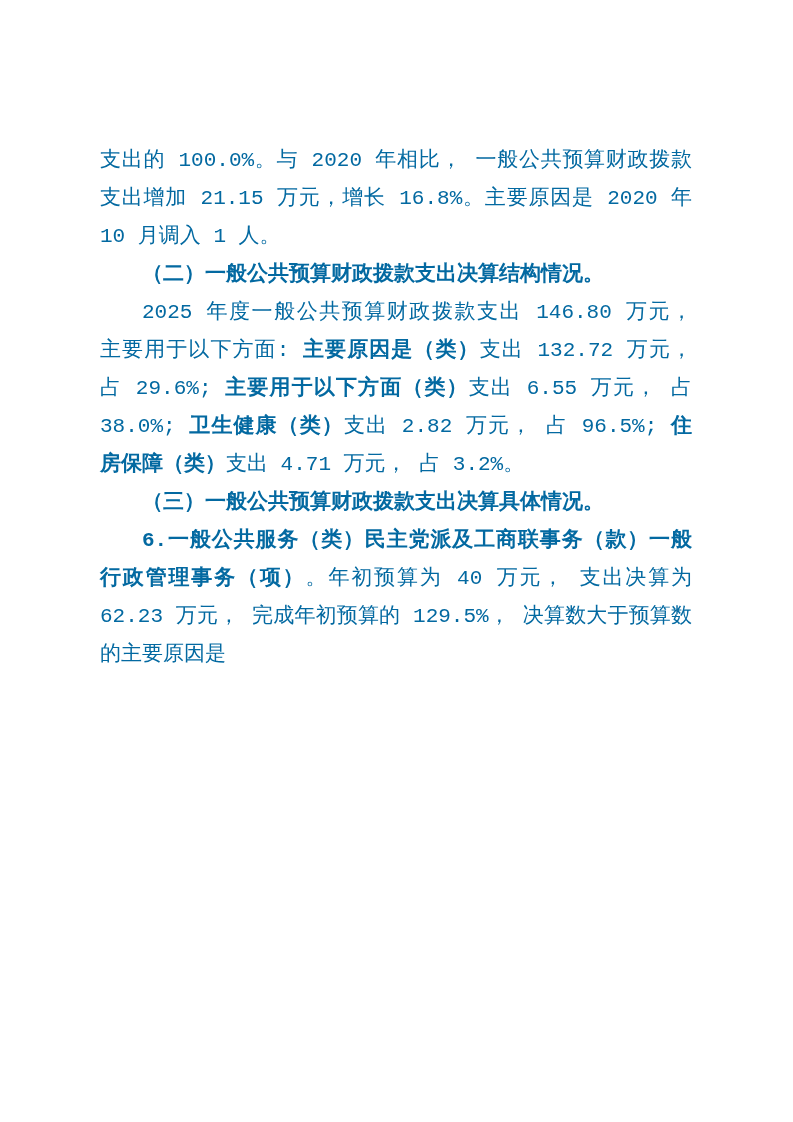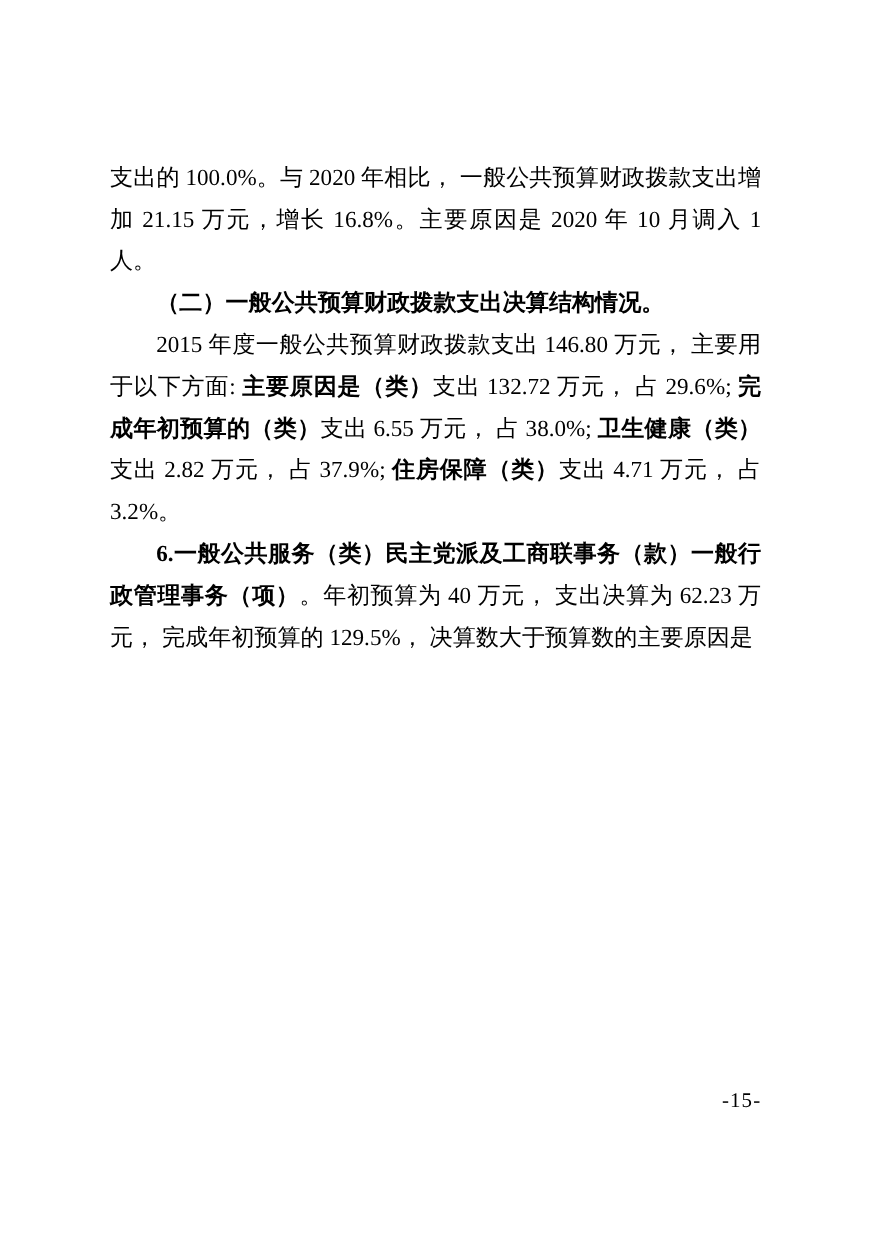--- a/index.html
+++ b/index.html
@@ -5,22 +5,22 @@
   html, body {
     margin: 0;
     padding: 0;
     background: #ffffff;
   }
   .page {
     position: relative;
     width: 793px;
     height: 1122px;
     background: #ffffff;
-    font-family: Liberation Serif, serif;
-    color: #000000;
+    font-family: Liberation Mono, monospace;
+    color: #0369a1;
     overflow: hidden;
   }
   .content {
     position: absolute;
     left: 100px;
     top: 142px;
     width: 592px;
     font-size: 21px;
     line-height: 38px;
     text-align: justify;
@@ -56,27 +56,29 @@
 
     <p class="para no-indent">
       <span>支出的 100.0%。与 2020 年相比， 一般公共预算财政拨款支出增加 21.15 万元，增长 16.8%。主要原因是 2020 年 10 月调入 1 人。</span>
     </p>
 
     <p class="para">
       <span class="b">（二）一般公共预算财政拨款支出决算结构情况。</span>
     </p>
 
     <p class="para">
-      <span>2015 年度一般公共预算财政拨款支出 146.80 万元， 主要用于以下方面: </span><span class="b">主要原因是（类）</span><span>支出 132.72 万元， 占 29.6%; </span><span class="b">完成年初预算的（类）</span><span>支出 6.55 万元， 占 38.0%; </span><span class="b">卫生健康（类）</span><span>支出 2.82 万元， 占 37.9%; </span><span class="b">住房保障（类）</span><span>支出 4.71 万元， 占 3.2%。</span>
+      <span>2025 年度一般公共预算财政拨款支出 146.80 万元， 主要用于以下方面: </span><span class="b">主要原因是（类）</span><span>支出 132.72 万元， 占 29.6%; </span><span class="b">主要用于以下方面（类）</span><span>支出 6.55 万元， 占 38.0%; </span><span class="b">卫生健康（类）</span><span>支出 2.82 万元， 占 96.5%; </span><span class="b">住房保障（类）</span><span>支出 4.71 万元， 占 3.2%。</span>
     </p>
 
+    <p class="para">
+      <span class="b">（三）一般公共预算财政拨款支出决算具体情况。</span>
+    </p>
 
 
 
     <p class="para">
       <span class="b">6.一般公共服务（类）民主党派及工商联事务（款）一般行政管理事务（项）</span><span>。年初预算为 40 万元， 支出决算为 62.23 万元， 完成年初预算的 129.5%， 决算数大于预算数的主要原因是</span>
     </p>
 
   </div>
 
-  <div class="page-number">-15-</div>
 
 </main>
 
 </body></html>

